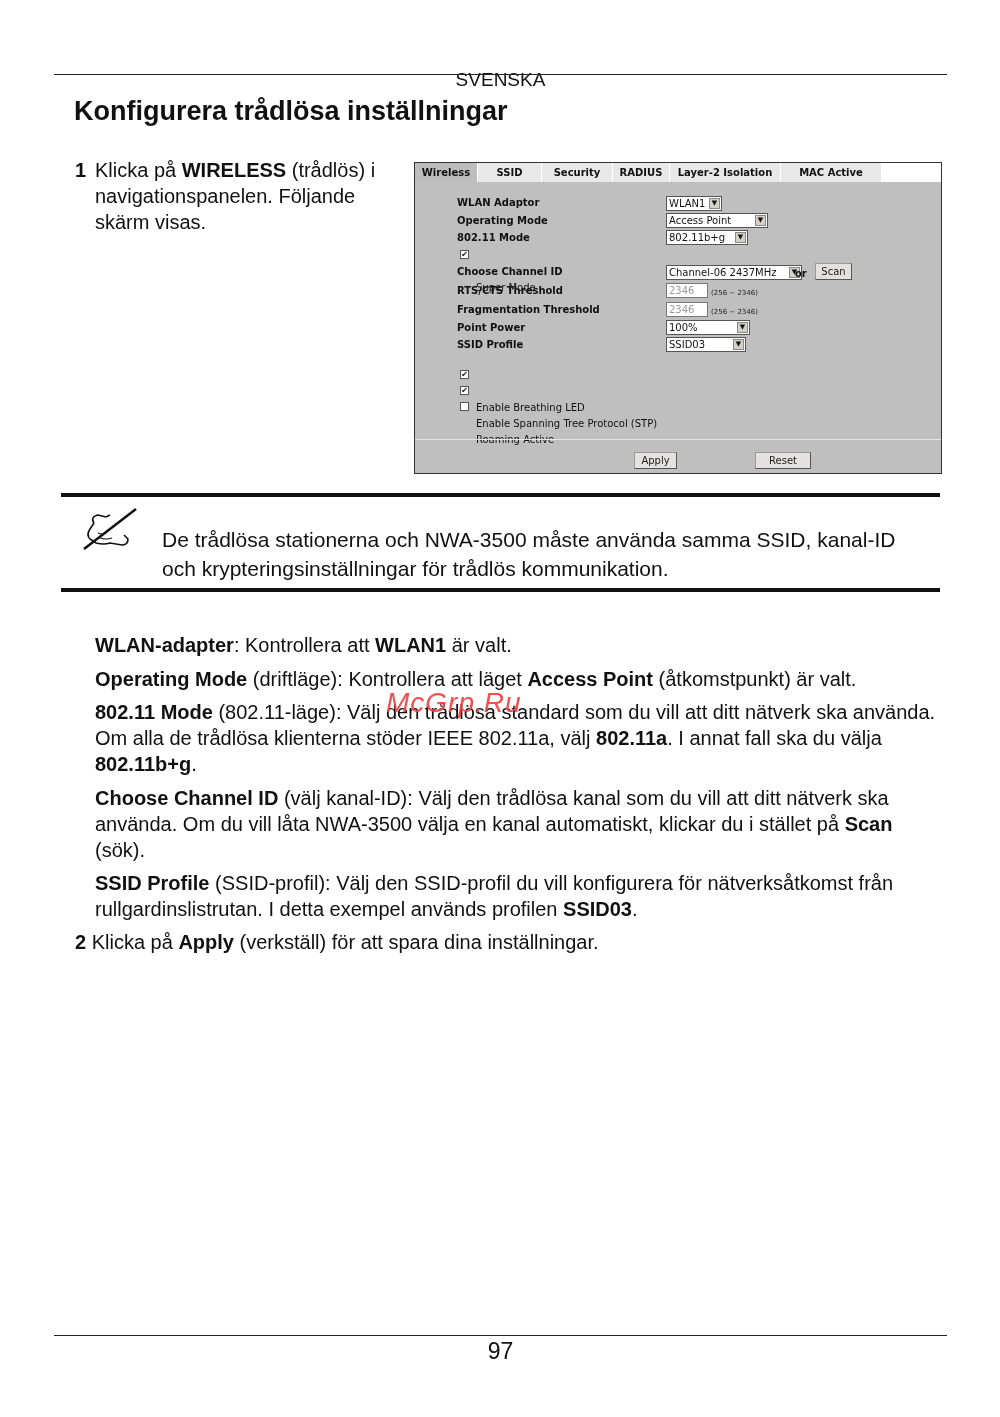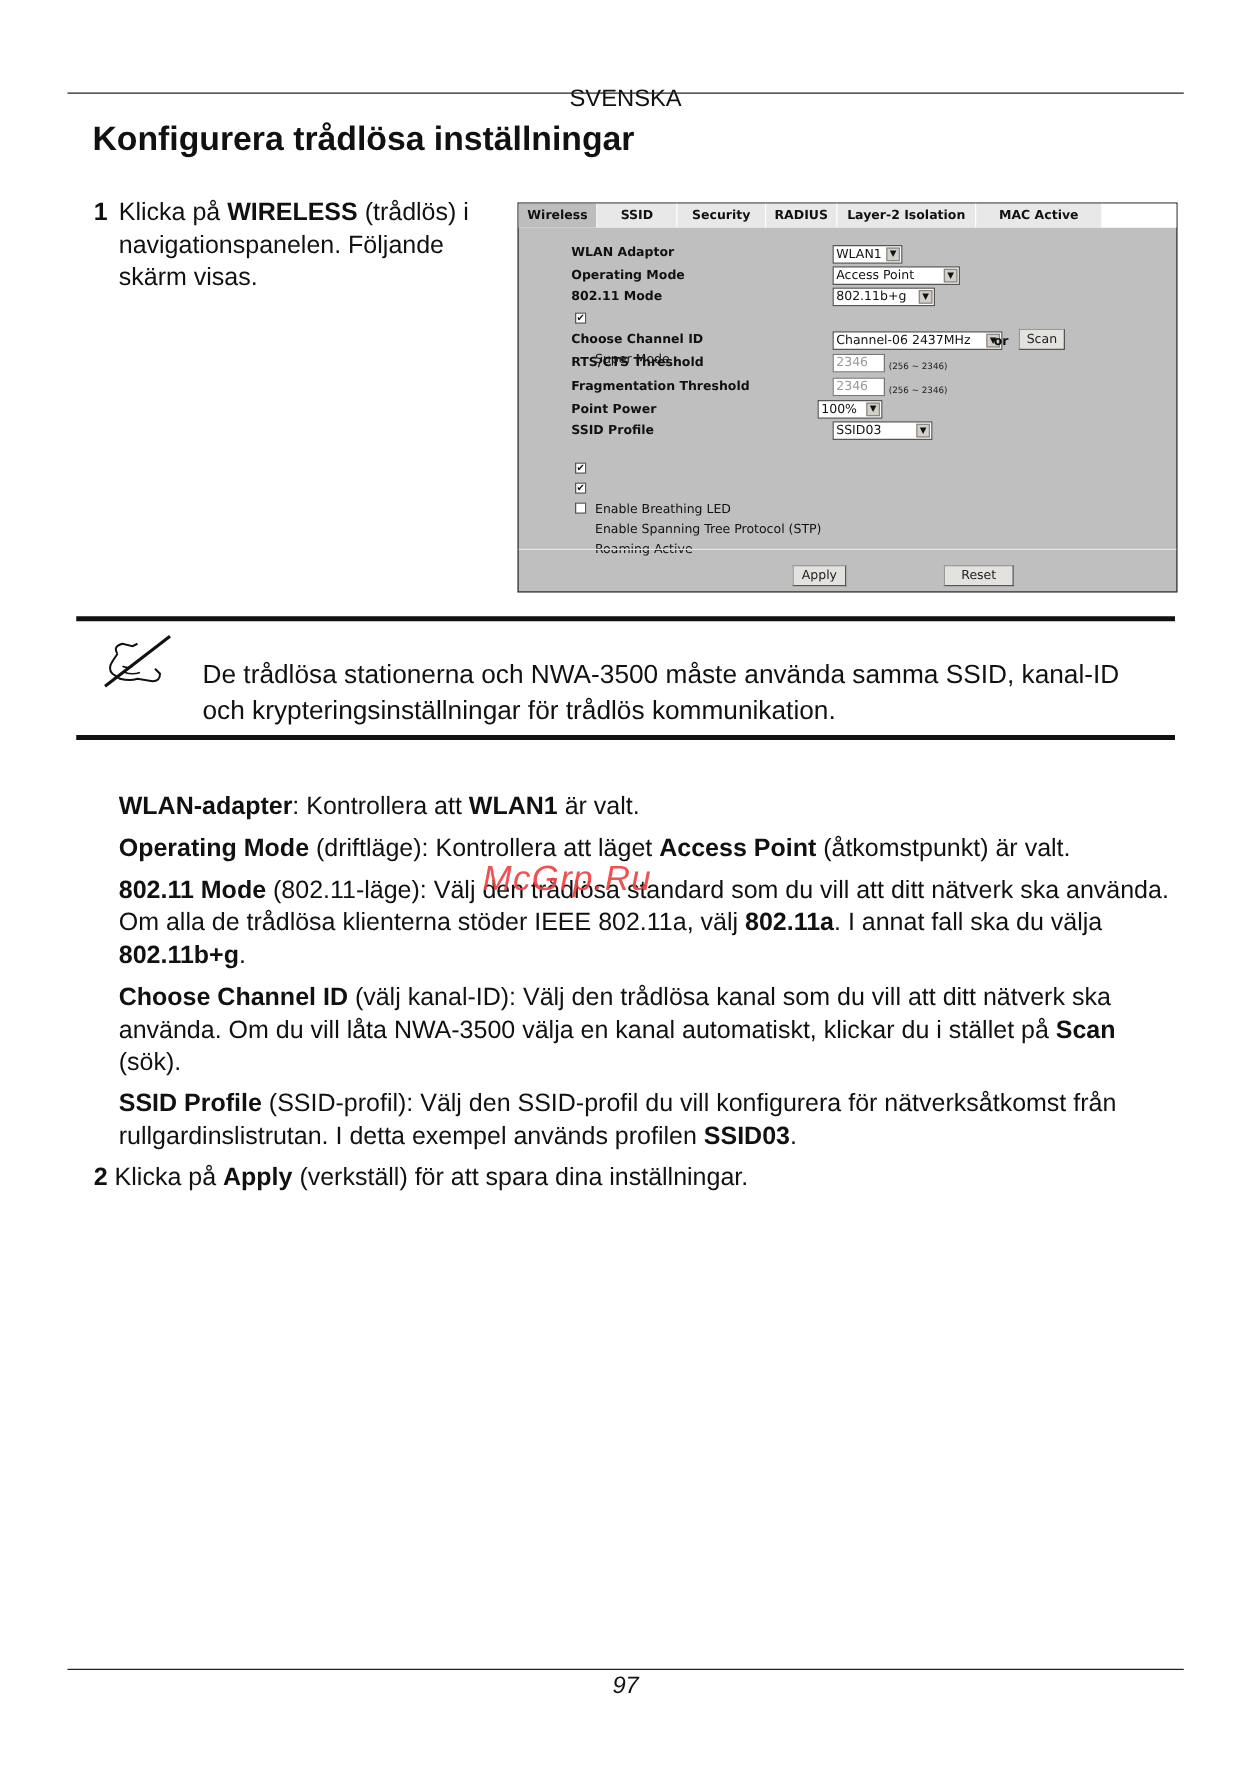--- a/index.html
+++ b/index.html
@@ -33,21 +33,21 @@
     .note-rule-top { position: absolute; left: 61px; top: 493px; width: 879px; border-top: 4px solid #111; }
     .note-rule-bot { position: absolute; left: 61px; top: 588px; width: 879px; border-top: 4px solid #111; }
     .note-icon { position: absolute; left: 80px; top: 505px; width: 60px; height: 46px; }
     .note-text { position: absolute; left: 162px; top: 525px; width: 760px; font-size: 21px; line-height: 29px; }
 
     .para { position: absolute; left: 95px; width: 850px; font-size: 20px; line-height: 26px; }
     .step2 { position: absolute; left: 75px; top: 929px; font-size: 20px; line-height: 26px; }
     .watermark { position: absolute; left: 386px; top: 687px; font-size: 28px; font-style: italic; color: #ef4444; opacity: 0.92; letter-spacing: 1px; }
 
     .footer-rule { position: absolute; left: 54px; top: 1335px; width: 893px; border-top: 1.5px solid #222; }
-    .page-num { position: absolute; left: 54px; top: 1338px; width: 893px; text-align: center; font-size: 19px; font-style: italic; }
+    .page-num { position: absolute; left: 54px; top: 1338px; width: 893px; text-align: center; font-size: 23px; }
   </style>
 </head>
 <body>
 
 <div class="header">SVENSKA</div>
 <div class="header-rule"></div>
 
 <div class="title">Konfigurera trådlösa inställningar</div>
 
 <div class="step1">
@@ -97,21 +97,21 @@
 
   <div class="form-label" style="top:122px">RTS/CTS Threshold</div>
   <div class="textin" style="left:251px; top:120px">2346</div>
   <div class="range" style="left:296px; top:126px">(256 ~ 2346)</div>
 
   <div class="form-label" style="top:141px">Fragmentation Threshold</div>
   <div class="textin" style="left:251px; top:139px">2346</div>
   <div class="range" style="left:296px; top:145px">(256 ~ 2346)</div>
 
   <div class="form-label" style="top:159px">Point Power</div>
-  <div class="select" style="left:239px; top:157px; width:52px">
+  <div class="select" style="left:251px; top:157px; width:84px">
     <span>100%</span>
     <span class="arrow">▼</span>
   </div>
 
   <div class="form-label" style="top:176px">SSID Profile</div>
   <div class="select" style="left:251px; top:174px; width:80px">
     <span>SSID03</span>
     <span class="arrow">▼</span>
   </div>
 

